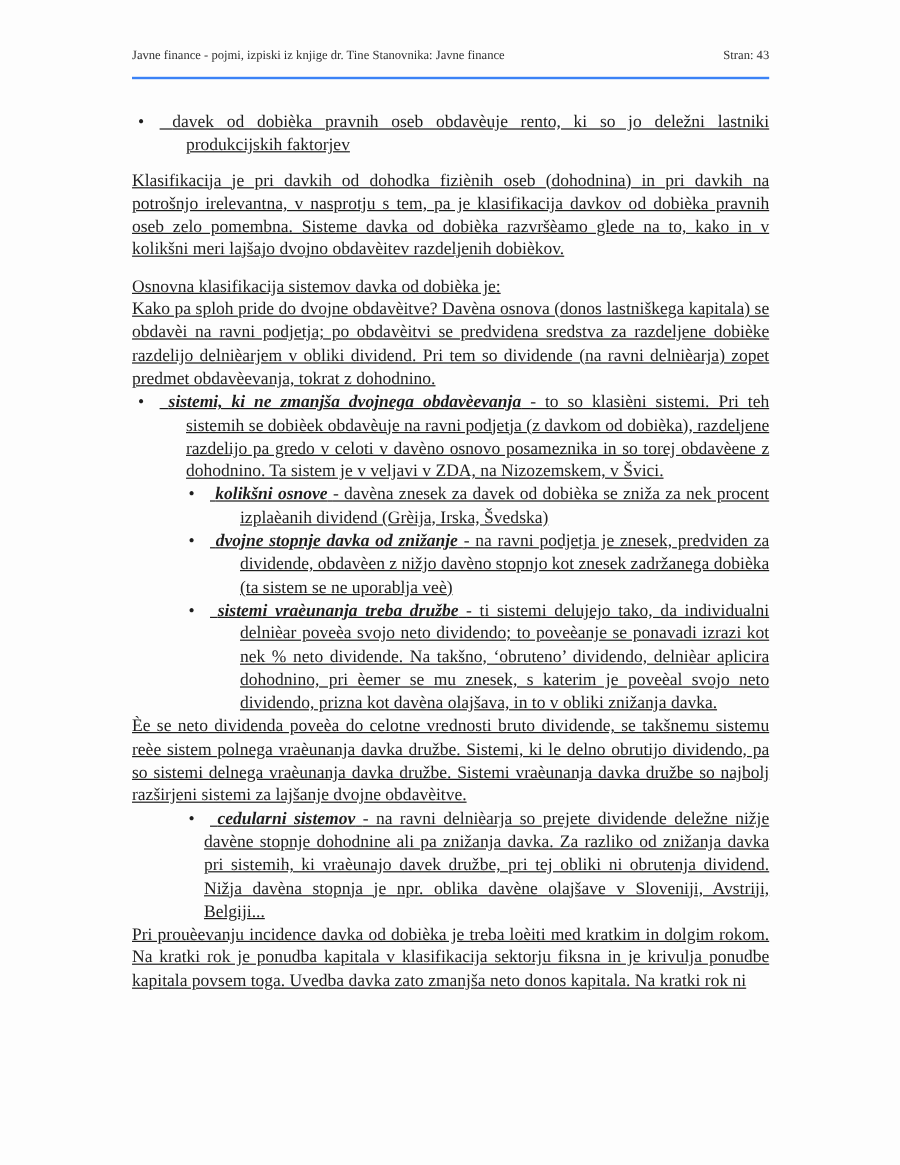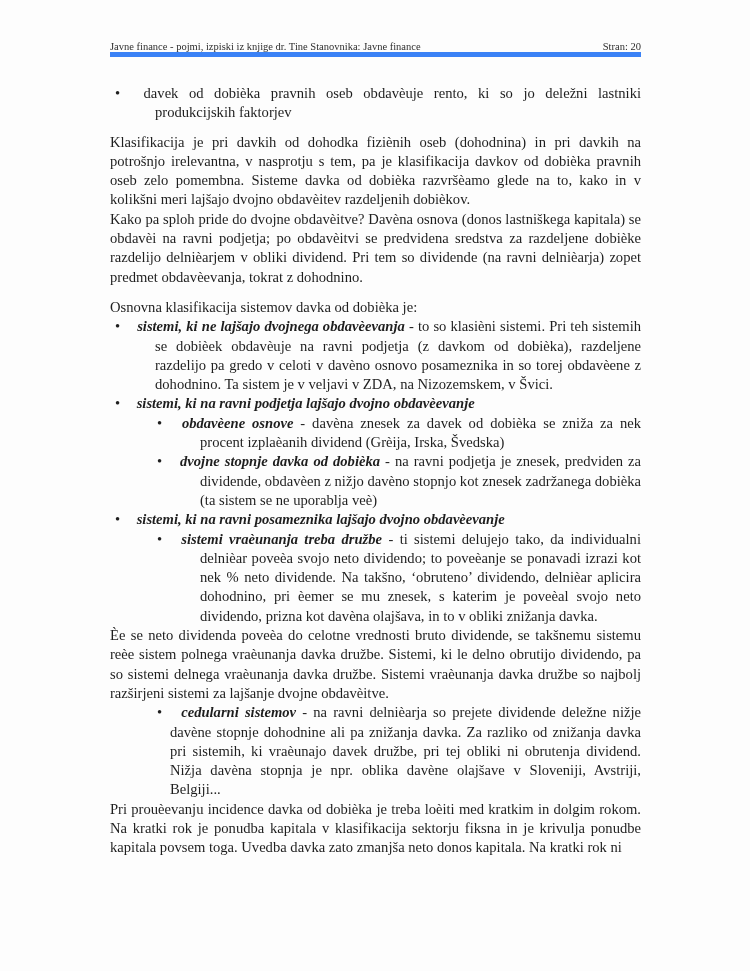--- a/index.html
+++ b/index.html
@@ -14,30 +14,30 @@
     font-family: "Liberation Serif", "DejaVu Serif", serif;
     color: #1e1e1e;
     overflow: hidden;
   }
   .header {
     display: flex;
     justify-content: space-between;
     align-items: baseline;
     font-size: 10.5px;
     color: #2e2e2e;
-    padding-bottom: 0;
-    border-bottom: 5px solid #3b82f6;
+    padding-bottom: 12px;
+    border-bottom: 2px solid #3b82f6;
   }
   .doc {
     margin-top: 27px;
     font-size: 14.6px;
     line-height: 19.3px;
     text-align: justify;
   }
-  .doc > div { margin: 0; }
+  .doc > div { margin: 0; text-decoration: underline; }
   
   .li1 { padding-left: 45px; text-indent: -40px; }
   
   .li2 { padding-left: 90px; text-indent: -43px; }
   
   .li2t { padding-left: 60px; text-indent: -13px; }
   .bullet { display: inline-block; width: 18px; text-indent: 0; }
   .para-indent { margin-left: 23px; }
   .para-deep { margin-left: 97px; }
   .lead { font-weight: bold; font-style: italic; }
@@ -46,63 +46,55 @@
   .gap-before-osnovna { margin-top: 11px !important; }
   .gap-before-heading { margin-top: 19px !important; }
 </style>
 </head>
 <body>
 
 <div class="page">
 
   <div class="header">
     <span>Javne finance - pojmi, izpiski iz knjige dr. Tine Stanovnika: Javne finance</span>
-    <span>Stran: 20</span>
+    <span>Stran: 43</span>
   </div>
 
   <div class="doc">
 
     <div class="li1">
       <span class="bullet">•</span>
       <span>davek od dobièka pravnih oseb obdavèuje rento, ki so jo deležni lastniki produkcijskih faktorjev</span>
     </div>
 
     <div class="para-indent gap-after-intro">Klasifikacija je pri davkih od dohodka fiziènih oseb (dohodnina) in pri davkih na potrošnjo irelevantna, v nasprotju s tem, pa je klasifikacija davkov od dobièka pravnih oseb zelo pomembna. Sisteme davka od dobièka razvršèamo glede na to, kako in v kolikšni meri lajšajo dvojno obdavèitev razdeljenih dobièkov.</div>
 
+    <div class="para-indent gap-before-osnovna">Osnovna klasifikacija sistemov davka od dobièka je:</div>
+
     <div class="para-indent">Kako pa sploh pride do dvojne obdavèitve? Davèna osnova (donos lastniškega kapitala) se obdavèi na ravni podjetja; po obdavèitvi se predvidena sredstva za razdeljene dobièke razdelijo delnièarjem v obliki dividend. Pri tem so dividende (na ravni delnièarja) zopet predmet obdavèevanja, tokrat z dohodnino.</div>
-
-    <div class="para-indent gap-before-osnovna">Osnovna klasifikacija sistemov davka od dobièka je:</div>
 
     <div class="li1">
       <span class="bullet">•</span>
-      <span class="lead">sistemi, ki ne lajšajo dvojnega obdavèevanja</span>
+      <span class="lead">sistemi, ki ne zmanjša dvojnega obdavèevanja</span>
       <span> - to so klasièni sistemi. Pri teh sistemih se dobièek obdavèuje na ravni podjetja (z davkom od dobièka), razdeljene razdelijo pa gredo v celoti v davèno osnovo posameznika in so torej obdavèene z dohodnino. Ta sistem je v veljavi v ZDA, na Nizozemskem, v Švici.</span>
     </div>
 
-    <div class="li1">
-      <span class="bullet">•</span>
-      <span class="lead">sistemi, ki na ravni podjetja lajšajo dvojno obdavèevanje</span>
-    </div>
 
     <div class="li2">
       <span class="bullet">•</span>
-      <span class="lead">obdavèene osnove</span>
+      <span class="lead">kolikšni osnove</span>
       <span> - davèna znesek za davek od dobièka se zniža za nek procent izplaèanih dividend (Grèija, Irska, Švedska)</span>
     </div>
 
     <div class="li2">
       <span class="bullet">•</span>
-      <span class="lead">dvojne stopnje davka od dobièka</span>
+      <span class="lead">dvojne stopnje davka od znižanje</span>
       <span> - na ravni podjetja je znesek, predviden za dividende, obdavèen z nižjo davèno stopnjo kot znesek zadržanega dobièka (ta sistem se ne uporablja veè)</span>
     </div>
 
-    <div class="li1">
-      <span class="bullet">•</span>
-      <span class="lead">sistemi, ki na ravni posameznika lajšajo dvojno obdavèevanje</span>
-    </div>
 
     <div class="li2">
       <span class="bullet">•</span>
       <span class="lead">sistemi vraèunanja treba družbe</span>
       <span> - ti sistemi delujejo tako, da individualni delnièar poveèa svojo neto dividendo; to poveèanje se ponavadi izrazi kot nek % neto dividende. Na takšno, ‘obruteno’ dividendo, delnièar aplicira dohodnino, pri èemer se mu znesek, s katerim je poveèal svojo neto dividendo, prizna kot davèna olajšava, in to v obliki znižanja davka.</span>
     </div>
 
     <div class="para-deep">Èe se neto dividenda poveèa do celotne vrednosti bruto dividende, se takšnemu sistemu reèe sistem polnega vraèunanja davka družbe. Sistemi, ki le delno obrutijo dividendo, pa so sistemi delnega vraèunanja davka družbe. Sistemi vraèunanja davka družbe so najbolj razširjeni sistemi za lajšanje dvojne obdavèitve.</div>
 
     <div class="li2t">

